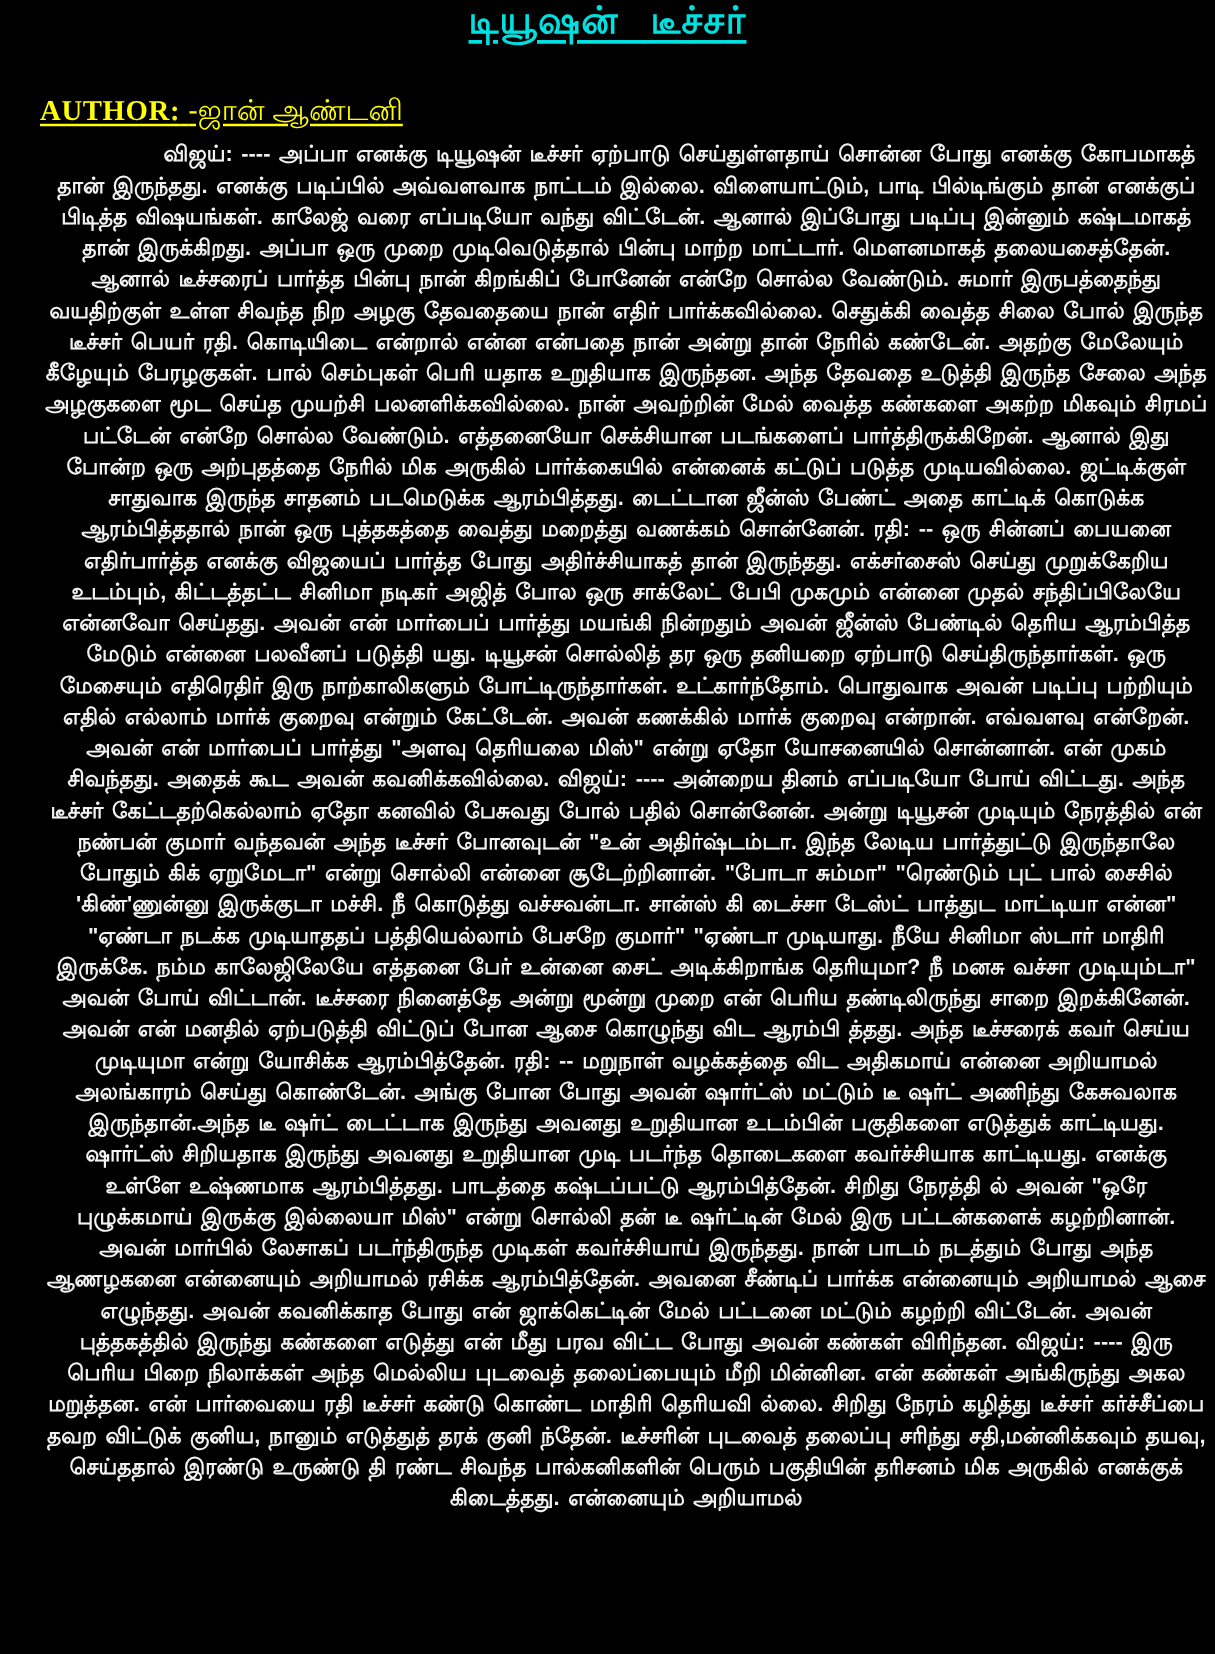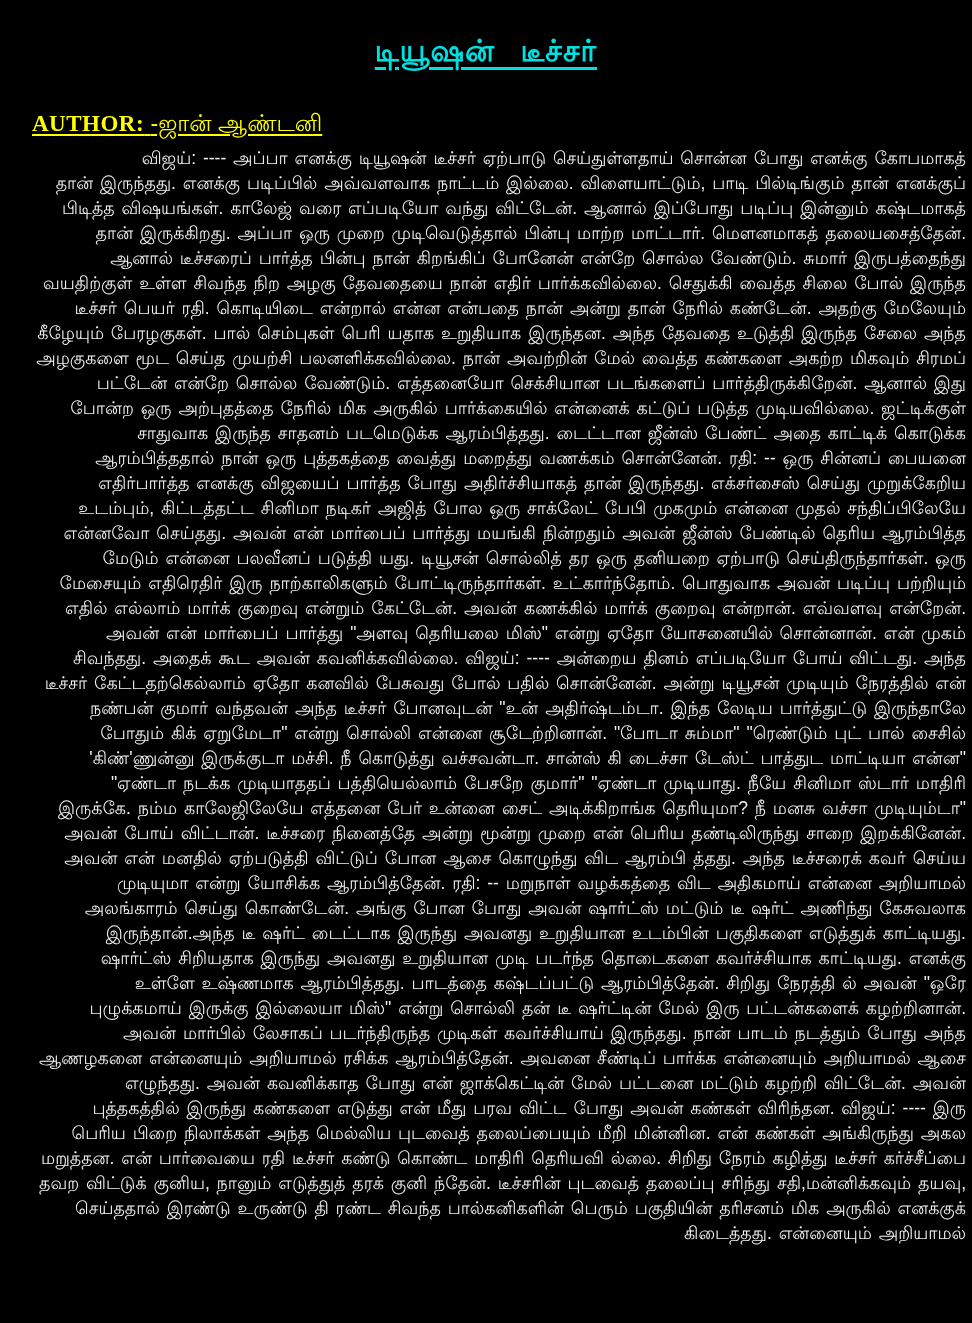--- a/index.html
+++ b/index.html
@@ -12,21 +12,20 @@
     min-height: 1323px;
     box-sizing: border-box;
     font-family: "Liberation Sans", sans-serif;
     overflow: hidden;
   }
   .page {
     width: 972px;
     min-height: 1323px;
     box-sizing: border-box;
     background: #000000;
-    padding-top: 34px;
   }
   .title {
     text-align: center;
     font-size: 30px;
     font-weight: bold;
     text-decoration: underline;
     text-underline-offset: 6px;
     word-spacing: 16px;
     letter-spacing: 1px;
     margin: 0 0 38px 0;
@@ -44,22 +43,23 @@
     letter-spacing: 0.5px;
   }
   .author-name {
     font-family: "Liberation Sans", sans-serif;
   }
   .story {
     margin: 0 6px 0 36px;
     font-size: 17.5px;
     line-height: 25px;
     text-indent: 85px;
-    text-align: right;
+    text-align: center;
     word-spacing: 2px;
+    font-weight: bold;
   }
 </style>
 </head>
 <body>
 
 <div class="page" style="background: rgb(0, 0, 0);">
 
   <h1 class="title" style="color: rgb(0, 224, 224);">டியூஷன் டீச்சர்</h1>
 
   <div class="author-line" style="color: rgb(255, 255, 0);">

